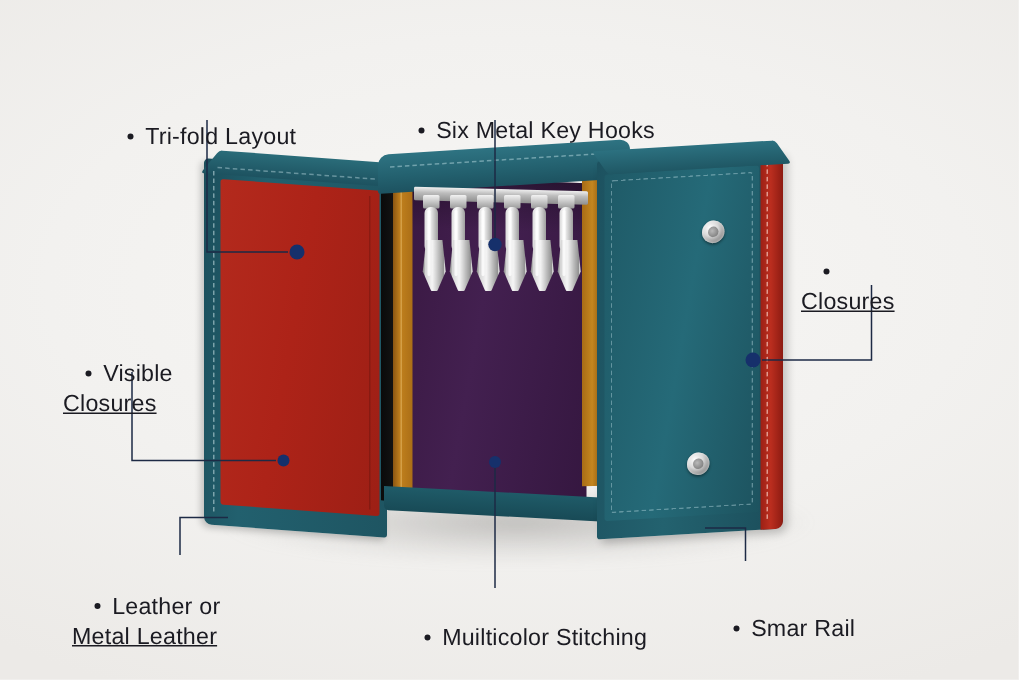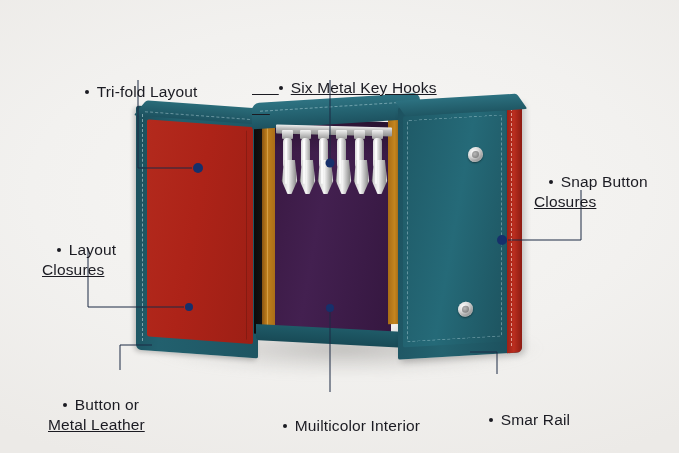--- a/index.html
+++ b/index.html
@@ -303,38 +303,38 @@
       <path class="ln" d="M330 392 L330 312"></path>
       <circle class="dot" cx="330" cy="308" r="4"></circle>
 
       <path class="ln" d="M497 374 L497 352 L470 352"></path>
     </svg>
 
     <div class="label" style="left:58px;top:62px;">
       <span class="bullet"></span><span>Tri-fold Layout</span>
     </div>
 
-    <div class="label" style="left:252px;top:58px;text-decoration:underline;">
+    <div class="label" style="left:252px;top:58px;">
       <span class="bullet"></span><span>Six Metal Key Hooks</span>
     </div>
 
     <div class="label" style="left:522px;top:152px;">
-      <span class="bullet"></span><span>Snap Button</span><span class="l2">Closures</span>
+      <span class="bullet"></span><span class="l2">Closures</span>
     </div>
 
     <div class="label" style="left:30px;top:220px;">
-      <span class="bullet"></span><span>Layout</span><span class="l2">Closures</span>
+      <span class="bullet"></span><span>Visible</span><span class="l2">Closures</span>
     </div>
 
     <div class="label" style="left:36px;top:375px;">
-      <span class="bullet"></span><span>Button or</span><span class="l2">Metal Leather</span>
+      <span class="bullet"></span><span>Leather or</span><span class="l2">Metal Leather</span>
     </div>
 
     <div class="label" style="left:256px;top:396px;">
-      <span class="bullet"></span><span>Muilticolor Interior</span>
+      <span class="bullet"></span><span>Muilticolor Stitching</span>
     </div>
 
     <div class="label" style="left:462px;top:390px;text-align:center;">
       <span class="bullet"></span><span>Smar Rail</span>
     </div>
 
   </div>
 </div>
 
 </body></html>

